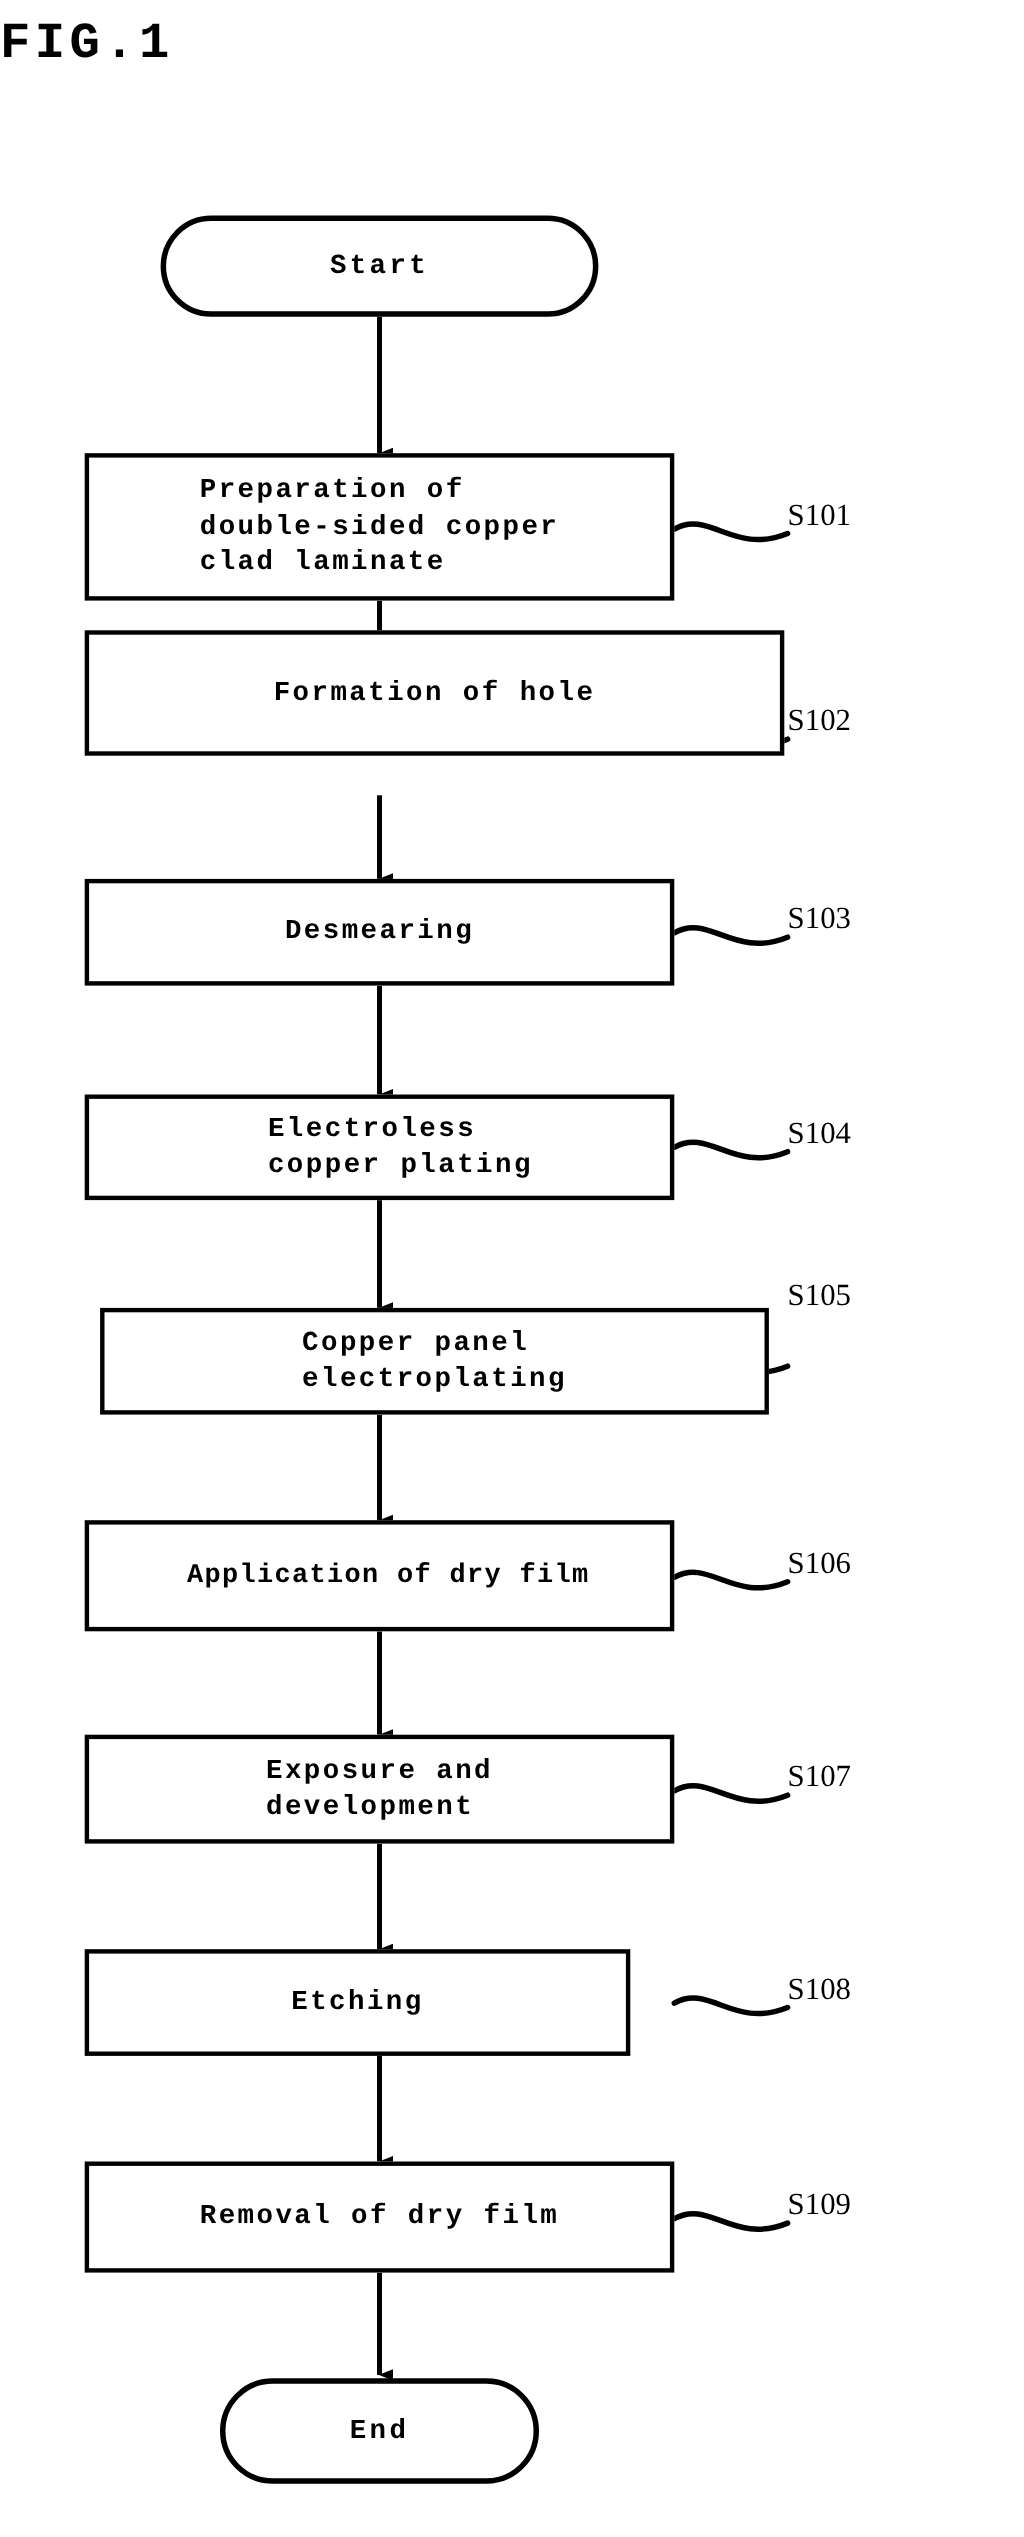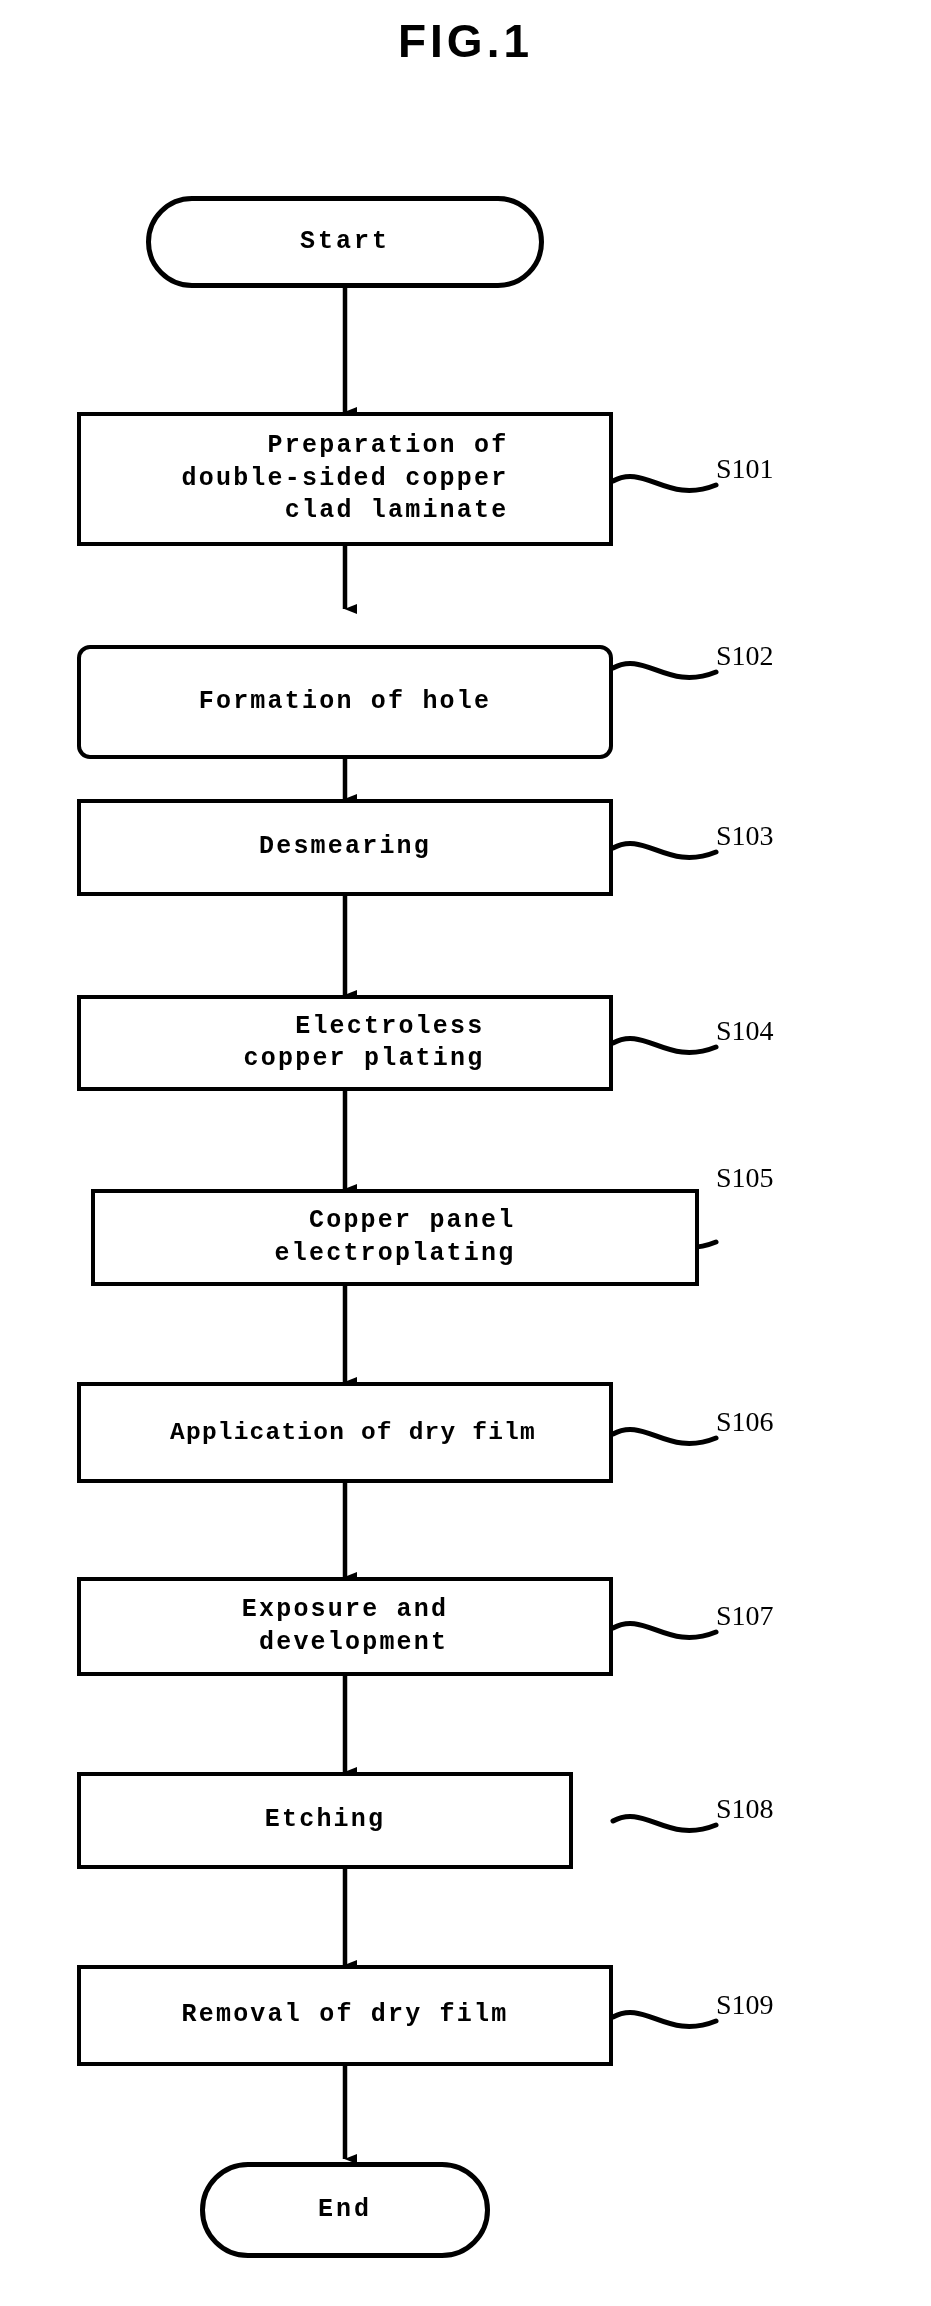--- a/index.html
+++ b/index.html
@@ -25,22 +25,22 @@
     width: 931px;
     height: 2306px;
   }
 
   
   .fig-title {
     position: absolute;
     left: 0;
     top: 14px;
     width: 931px;
-    text-align: center;
-    font-family: Liberation Sans, sans-serif;
+    text-align: left;
+    font-family: Liberation Mono, monospace;
     font-weight: bold;
     font-size: 46px;
     letter-spacing: 4px;
     color: #000000;
     white-space: pre;
   }
 
   
   .terminal {
     position: absolute;
@@ -62,21 +62,21 @@
 
   
   .proc-box {
     position: absolute;
     box-sizing: border-box;
     border: 4px solid #000000;
     background: #ffffff;
     display: flex;
     align-items: center;
     justify-content: center;
-    text-align: right;
+    text-align: left;
     font-family: "Liberation Mono", "DejaVu Sans Mono", monospace;
     font-weight: bold;
     font-size: 25px;
     letter-spacing: 2.2px;
     line-height: 1.30;
     color: #000000;
     white-space: pre;
     overflow: visible;
   }
   .proc-box.tight {
@@ -151,21 +151,21 @@
     <span>Start</span>
   </div>
 
   <div class="proc-box" style="left:77px; top:412px; width:536px; height:134px;">
     <span>Preparation of
 double-sided copper
 clad laminate</span>
   </div>
   <div class="step-label" style="left:716px; top:455px;">S101</div>
 
-  <div class="proc-box" style="left:77px; top:645px; width:536px; height:114px;border-radius:13px;">
+  <div class="proc-box" style="left:77px; top:573px; width:636px; height:114px;">
     <span>Formation of hole</span>
   </div>
   <div class="step-label" style="left:716px; top:642px;">S102</div>
 
   <div class="proc-box" style="left:77px; top:799px; width:536px; height:97px;">
     <span>Desmearing</span>
   </div>
   <div class="step-label" style="left:716px; top:822px;">S103</div>
 
   <div class="proc-box" style="left:77px; top:995px; width:536px; height:96px;padding-left:38px;">

